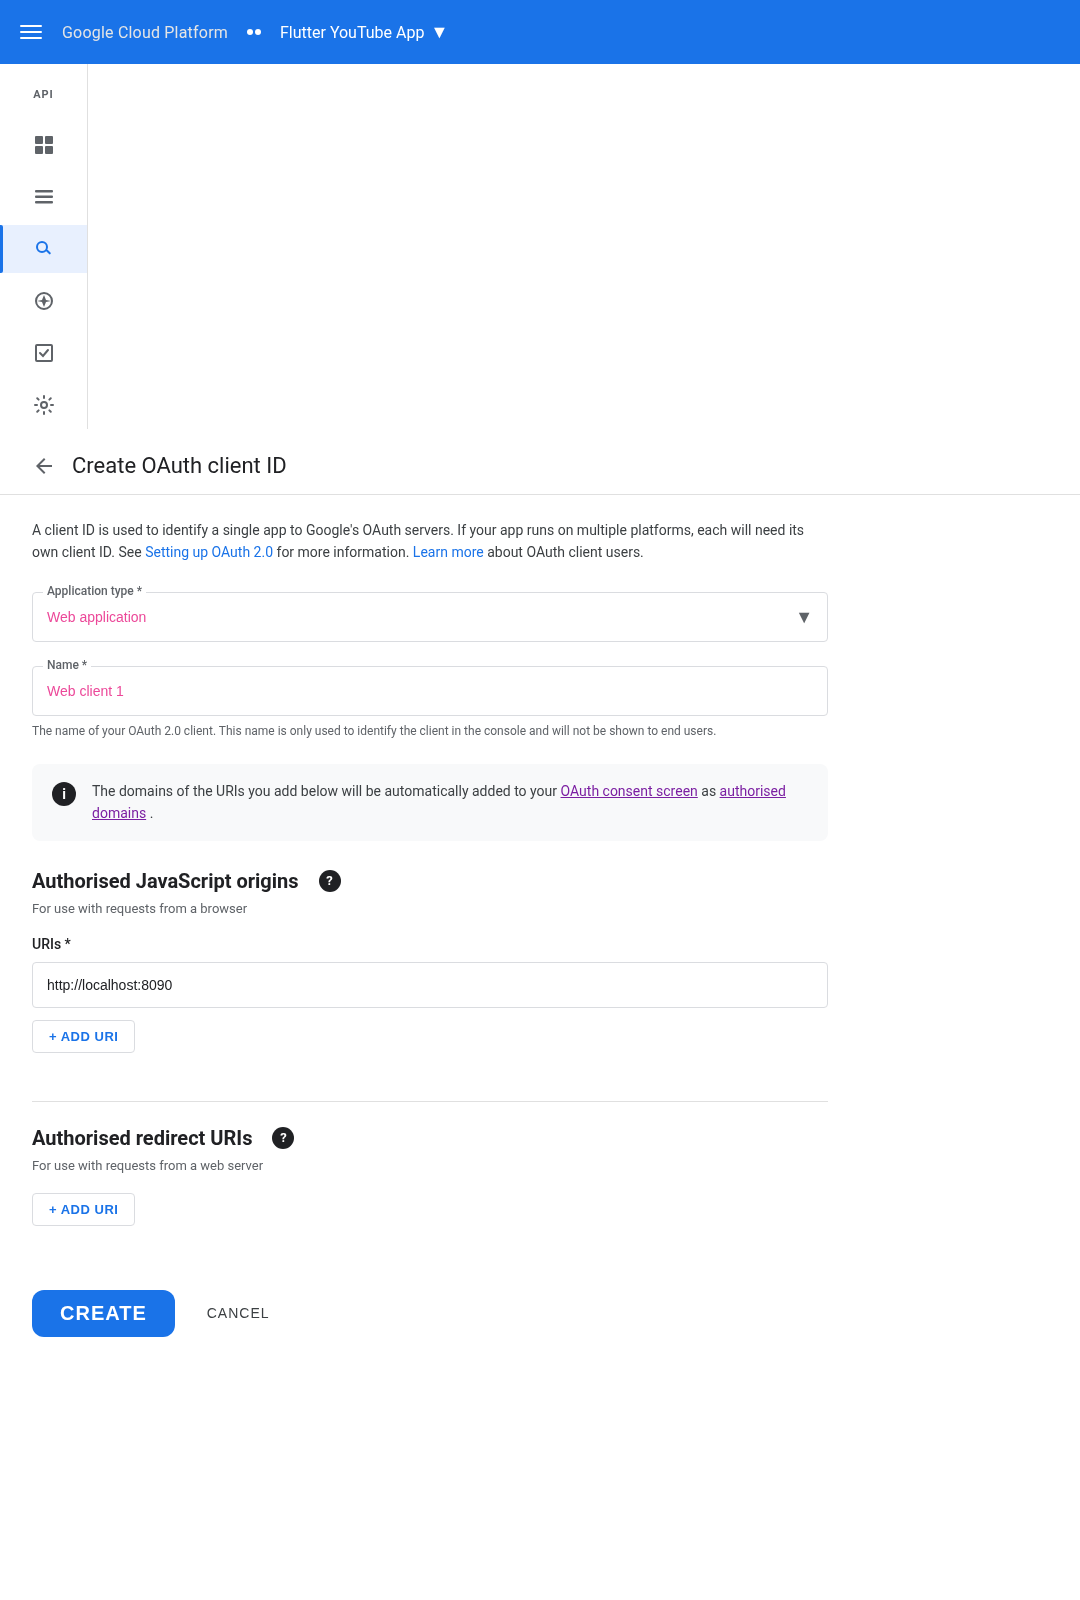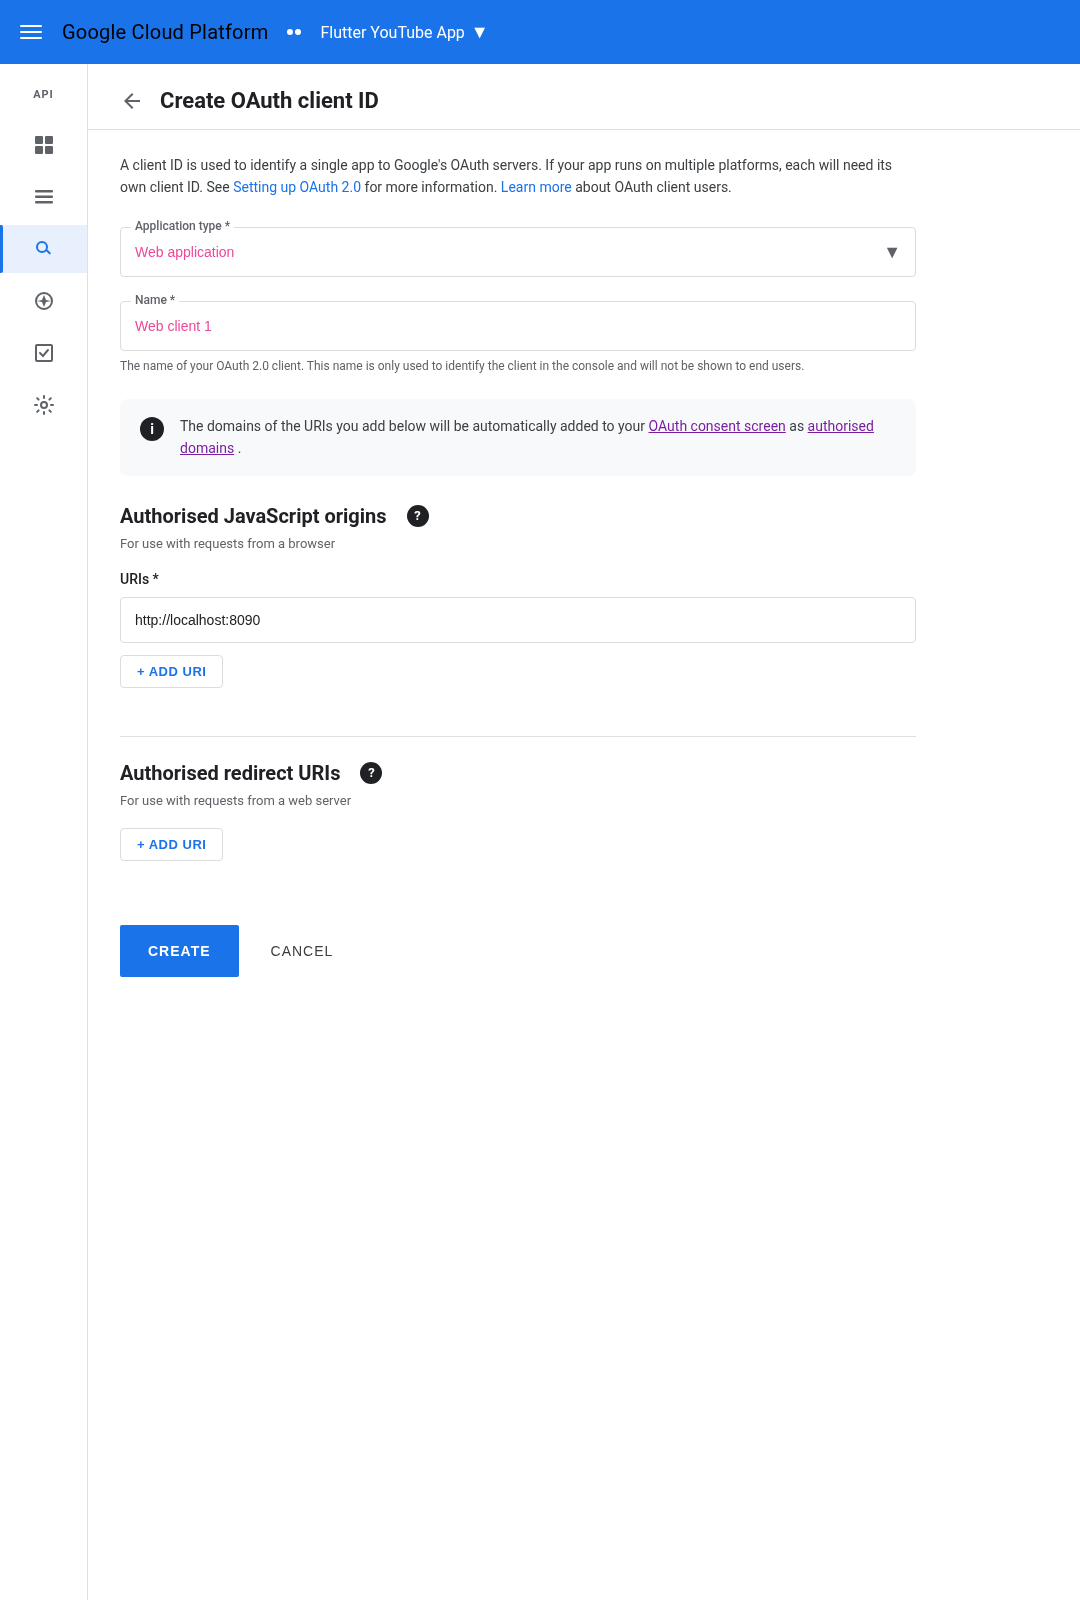--- a/index.html
+++ b/index.html
@@ -24,22 +24,22 @@
       padding: 4px;
     }
     .top-nav .menu-icon span {
       display: block;
       width: 22px;
       height: 2px;
       background: #fff;
       border-radius: 2px;
     }
     .top-nav .brand-name {
-      color: #000000;
-      font-size: 20px;
+      color: #e5e5e5;
+      font-size: 16px;
       font-weight: 400;
       letter-spacing: 0.2px;
     }
     .top-nav .divider-dot {
       color: #fff;
       font-size: 20px;
       display: flex;
       align-items: center;
       gap: 4px;
     }
@@ -52,20 +52,21 @@
       cursor: pointer;
     }
     .top-nav .project-name .chevron {
       font-size: 18px;
     }
 
     
     .layout {
       display: flex;
       min-height: calc(1600px - 64px);
+      flex-direction: column;
     }
 
     
     .sidebar {
       width: 88px;
       background: #fff;
       border-right: 1px solid #e0e0e0;
       display: flex;
       flex-direction: column;
       align-items: center;
@@ -129,21 +130,21 @@
     }
     .back-btn {
       color: #5f6368;
       cursor: pointer;
       font-size: 22px;
       display: flex;
       align-items: center;
     }
     .page-title {
       font-size: 22px;
-      font-weight: 700;
+      font-weight: 400;
       color: #202124;
     }
 
     
     .form-area {
       padding: 24px 32px;
       max-width: 860px;
     }
 
     .description-text {
@@ -325,23 +326,23 @@
     .bottom-actions {
       display: flex;
       align-items: center;
       gap: 16px;
       padding: 16px 0 40px 0;
     }
     .btn-create {
       background: #1a73e8;
       color: #fff;
       border: none;
-      border-radius: 2px;
-      padding: 18px 28px;
-      font-size: 14px;
+      border-radius: 12px;
+      padding: 12px 28px;
+      font-size: 20px;
       font-weight: 700;
       letter-spacing: 1px;
       cursor: pointer;
       text-transform: uppercase;
     }
     .btn-cancel {
       background: transparent;
       color: #3c4043;
       border: none;
       padding: 12px 16px;

